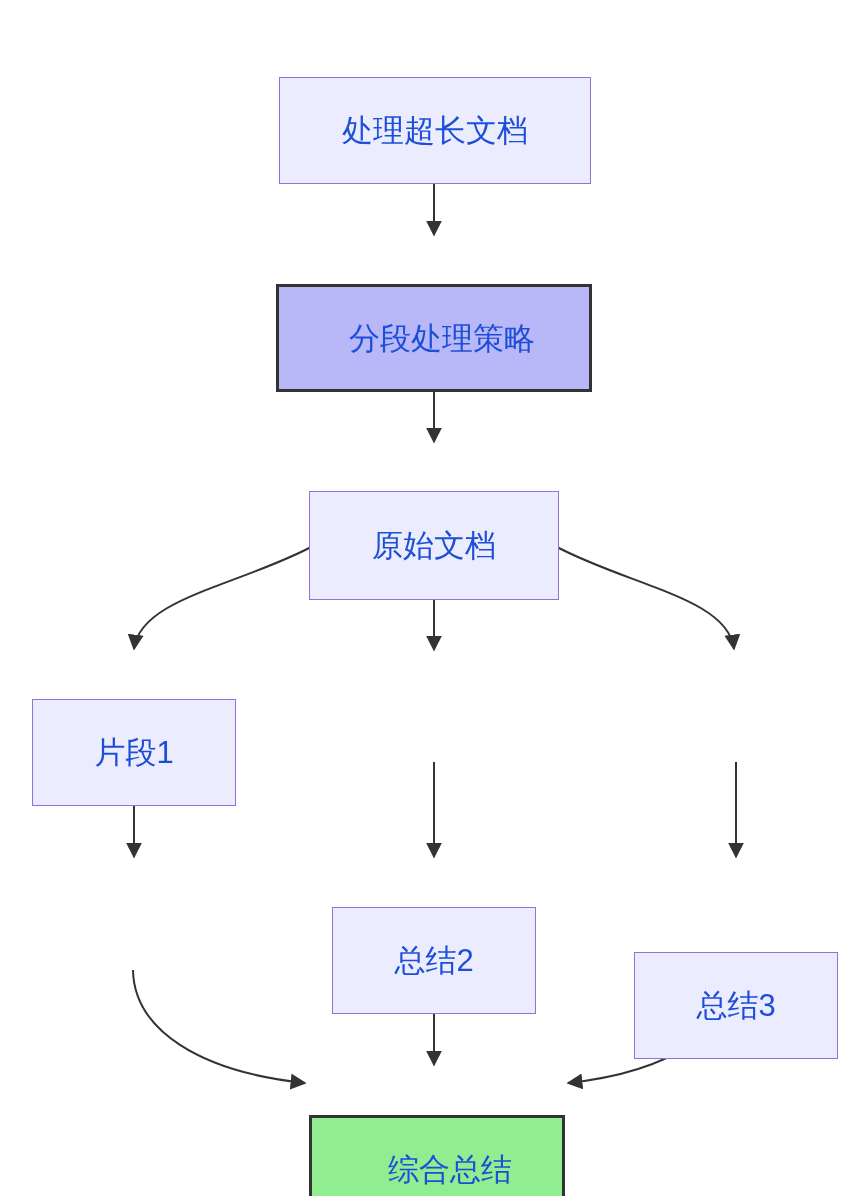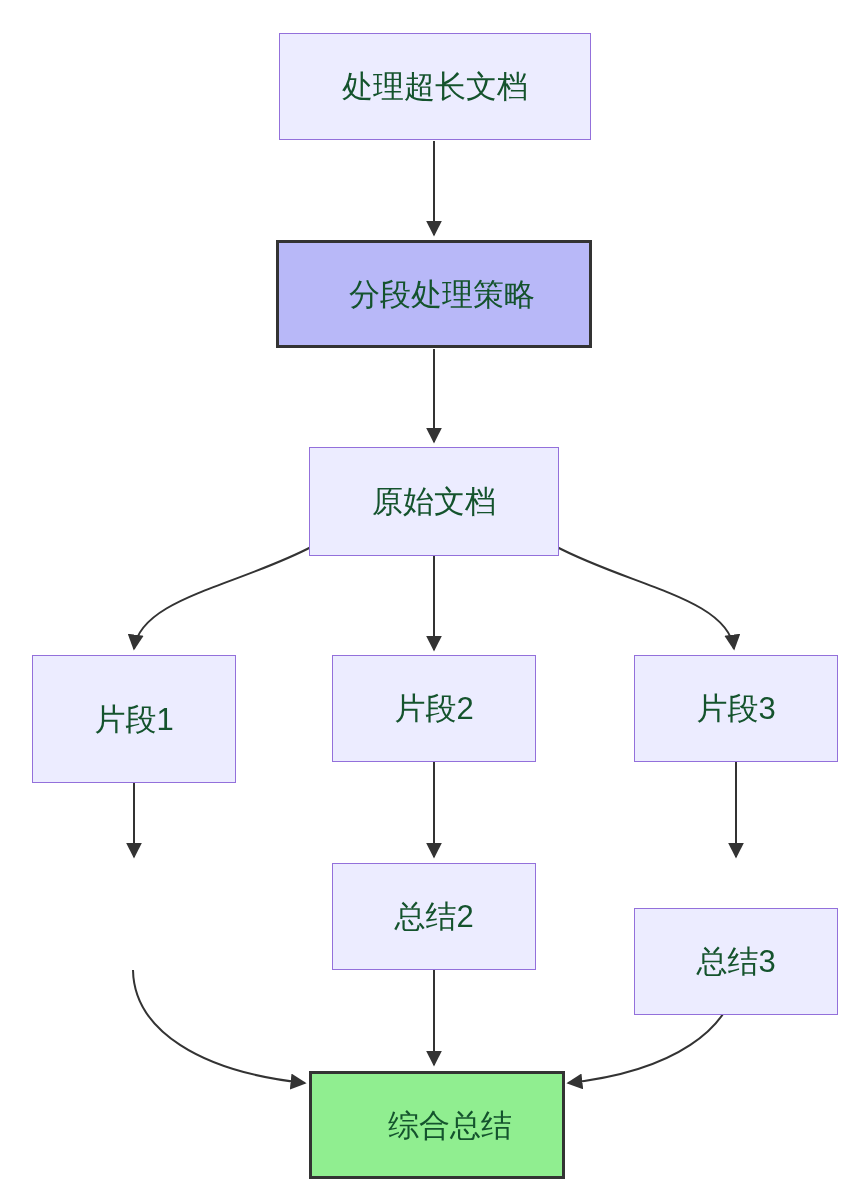--- a/index.html
+++ b/index.html
@@ -28,25 +28,26 @@
     fill: none;
   }
   .node {
     position: absolute;
     display: flex;
     align-items: center;
     justify-content: center;
     box-sizing: border-box;
     background: #ececff;
     border: 1.5px solid #9370db;
-    color: #14532d;
+    color: #1d4ed8;
     font-size: 31px;
     line-height: 1;
     text-align: center;
     white-space: nowrap;
+    margin-top: 44px;
   }
   .node.highlight {
     background: #b8b8f8;
     border: 3px solid #333333;
   }
   .node.final {
     background: #90ee90;
     border: 3px solid #333333;
     padding-left: 26px;
   }
@@ -74,25 +75,23 @@
     <path class="edge" marker-end="url(#arrow)" d="M434,970 L434,1065"></path>
     <path class="edge" marker-end="url(#arrow)" d="M737,970 C736,1030 670,1072 568,1083"></path>
   </svg>
 
   <div class="node" style="left:279px; top:33px; width:312px; height:107px;">处理超长文档</div>
 
   <div class="node highlight" style="left:276px; top:240px; width:316px; height:108px;padding-left:16px;">分段处理策略</div>
 
   <div class="node" style="left:309px; top:447px; width:250px; height:109px;">原始文档</div>
 
-  <div class="node" style="left:32px; top:655px; width:204px; height:128px;">片段1</div>
+  <div class="node" style="left:32px; top:655px; width:204px; height:107px;">片段1</div>
 
-  <div class="node" style="left:332px; top:655px; width:204px; height:107px;">片段2</div>
 
-  <div class="node" style="left:634px; top:655px; width:204px; height:107px;">片段3</div>
 
 
   <div class="node" style="left:332px; top:863px; width:204px; height:107px;">总结2</div>
 
   <div class="node" style="left:634px; top:908px; width:204px; height:107px;">总结3</div>
 
   <div class="node final" style="left:309px; top:1071px; width:256px; height:108px;">综合总结</div>
 
 </div>
 

